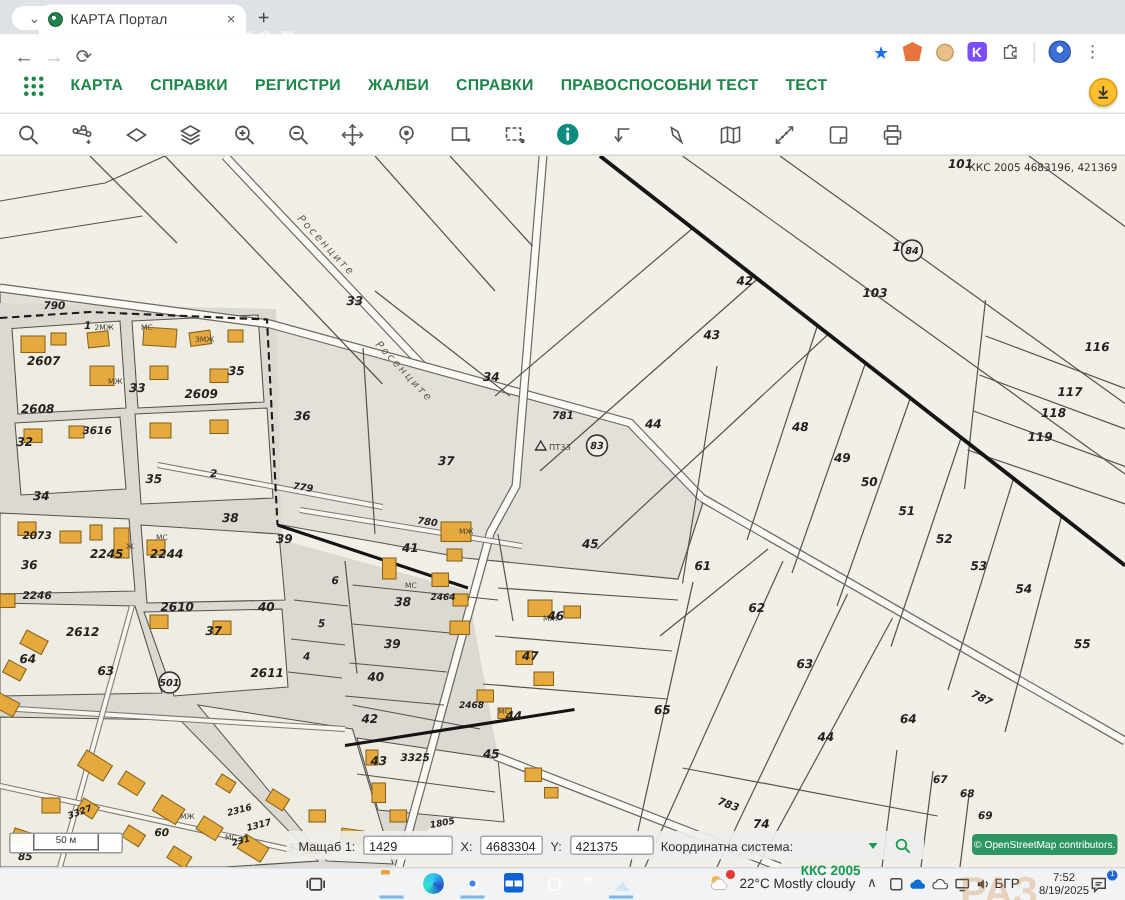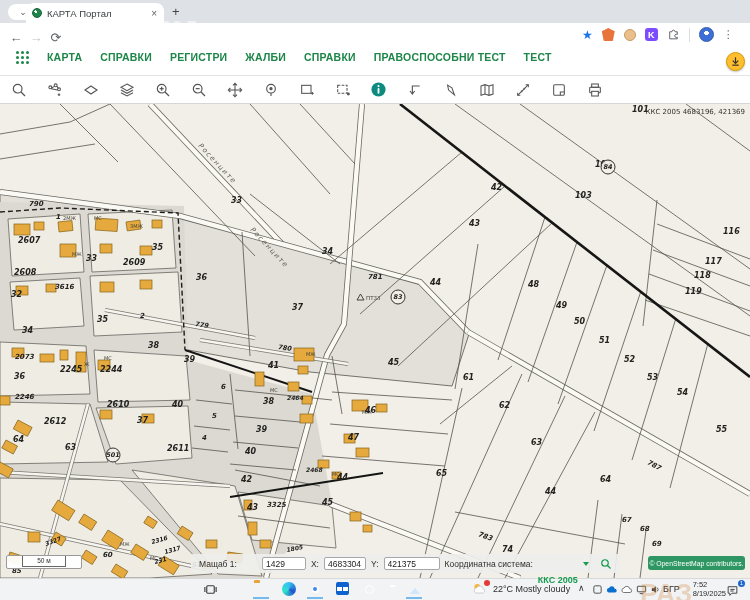--- a/index.html
+++ b/index.html
@@ -81,21 +81,21 @@
       z-index:8;pointer-events:none;margin-top:41px;}
   
   #taskbar{position:absolute;left:0;top:578px;width:750px;height:22px;background:#f1f3f4;border-top:1px solid #d7d9da;
       display:flex;align-items:center;}
   #win-search{position:absolute;left:30px;top:581px;width:166px;height:16px;background:#fff;border:1px solid #8f9193;
       display:flex;align-items:center;gap:5px;padding:0 5px;}
   #win-search span{font-size:9px;color:#4f5254;white-space:nowrap;}
   .tb-ic{position:absolute;top:582px;width:15px;height:15px;}
   .underline{position:absolute;top:597px;height:2px;width:16px;background:#76b9ed;}
   .tb-txt{position:absolute;font-size:9px;color:#2b2b2b;white-space:nowrap;text-align:center;}
-  .clockcol{position:absolute;right:24px;top:580px;text-align:left;font-size:7.5px;line-height:9px;color:#2b2b2b;}
+  .clockcol{position:absolute;right:24px;top:580px;text-align:center;font-size:7.5px;line-height:9px;color:#2b2b2b;}
   .chrome-ball{position:relative;width:14px;height:14px;border-radius:50%;
       background:conic-gradient(from -45deg,#ea4335 0 33%,#34a853 33% 66%,#fbbc05 66% 100%);}
   .chrome-ball::before{content:"";position:absolute;left:3.5px;top:3.5px;width:7px;height:7px;border-radius:50%;background:#fff;}
   .chrome-ball::after{content:"";position:absolute;left:5px;top:5px;width:4px;height:4px;border-radius:50%;background:#4285f4;}
   .edge-ball{width:14px;height:14px;border-radius:50%;background:conic-gradient(#35c1f1,#2052cb,#30e3ca,#35c1f1);}
   .store-sq{width:13px;height:13px;background:#0d62d0;border-radius:2px;display:grid;grid-template-columns:5px 5px;grid-gap:1px;
       align-content:center;justify-content:center;}
   .store-sq i{width:5px;height:4px;background:#fff;}
   .teams-sq{width:13px;height:13px;background:#4b53bc;border-radius:2px;position:relative;}
   .teams-sq::after{content:"";position:absolute;left:4px;top:3px;width:5px;height:2px;background:#fff;box-shadow:2px 3px 0 -1px #fff, -1px 3px 0 -1px #fff;}
@@ -613,21 +613,21 @@
           <text x="366" y="196" class="blbl" font-size="5.5">ПТ33</text>
         </g>
     </svg>
 
     <div id="scalebar">
       <div class="inner">50 м</div>
     </div>
 
     <div id="statusbar">
       <span class="lab">Мащаб 1:</span>
-      <input style="width: 44px; margin-left: 20px;" value="1429">
+      <input style="width: 60px;" value="1429">
       <span class="lab">X:</span>
       <input style="width: 42px;" value="4683304">
       <span class="lab">Y:</span>
       <input style="width: 56px;" value="421375">
       <span class="lab">Координатна система:</span>
       <span class="crs">ККС 2005</span>
       <span class="caret"></span>
       <svg width="12" height="12" viewBox="0 0 24 24" style="margin-left:6px">
         <g stroke="#169c4f" stroke-width="2.4" fill="none">
             <circle cx="10" cy="10" r="6.5"></circle>

